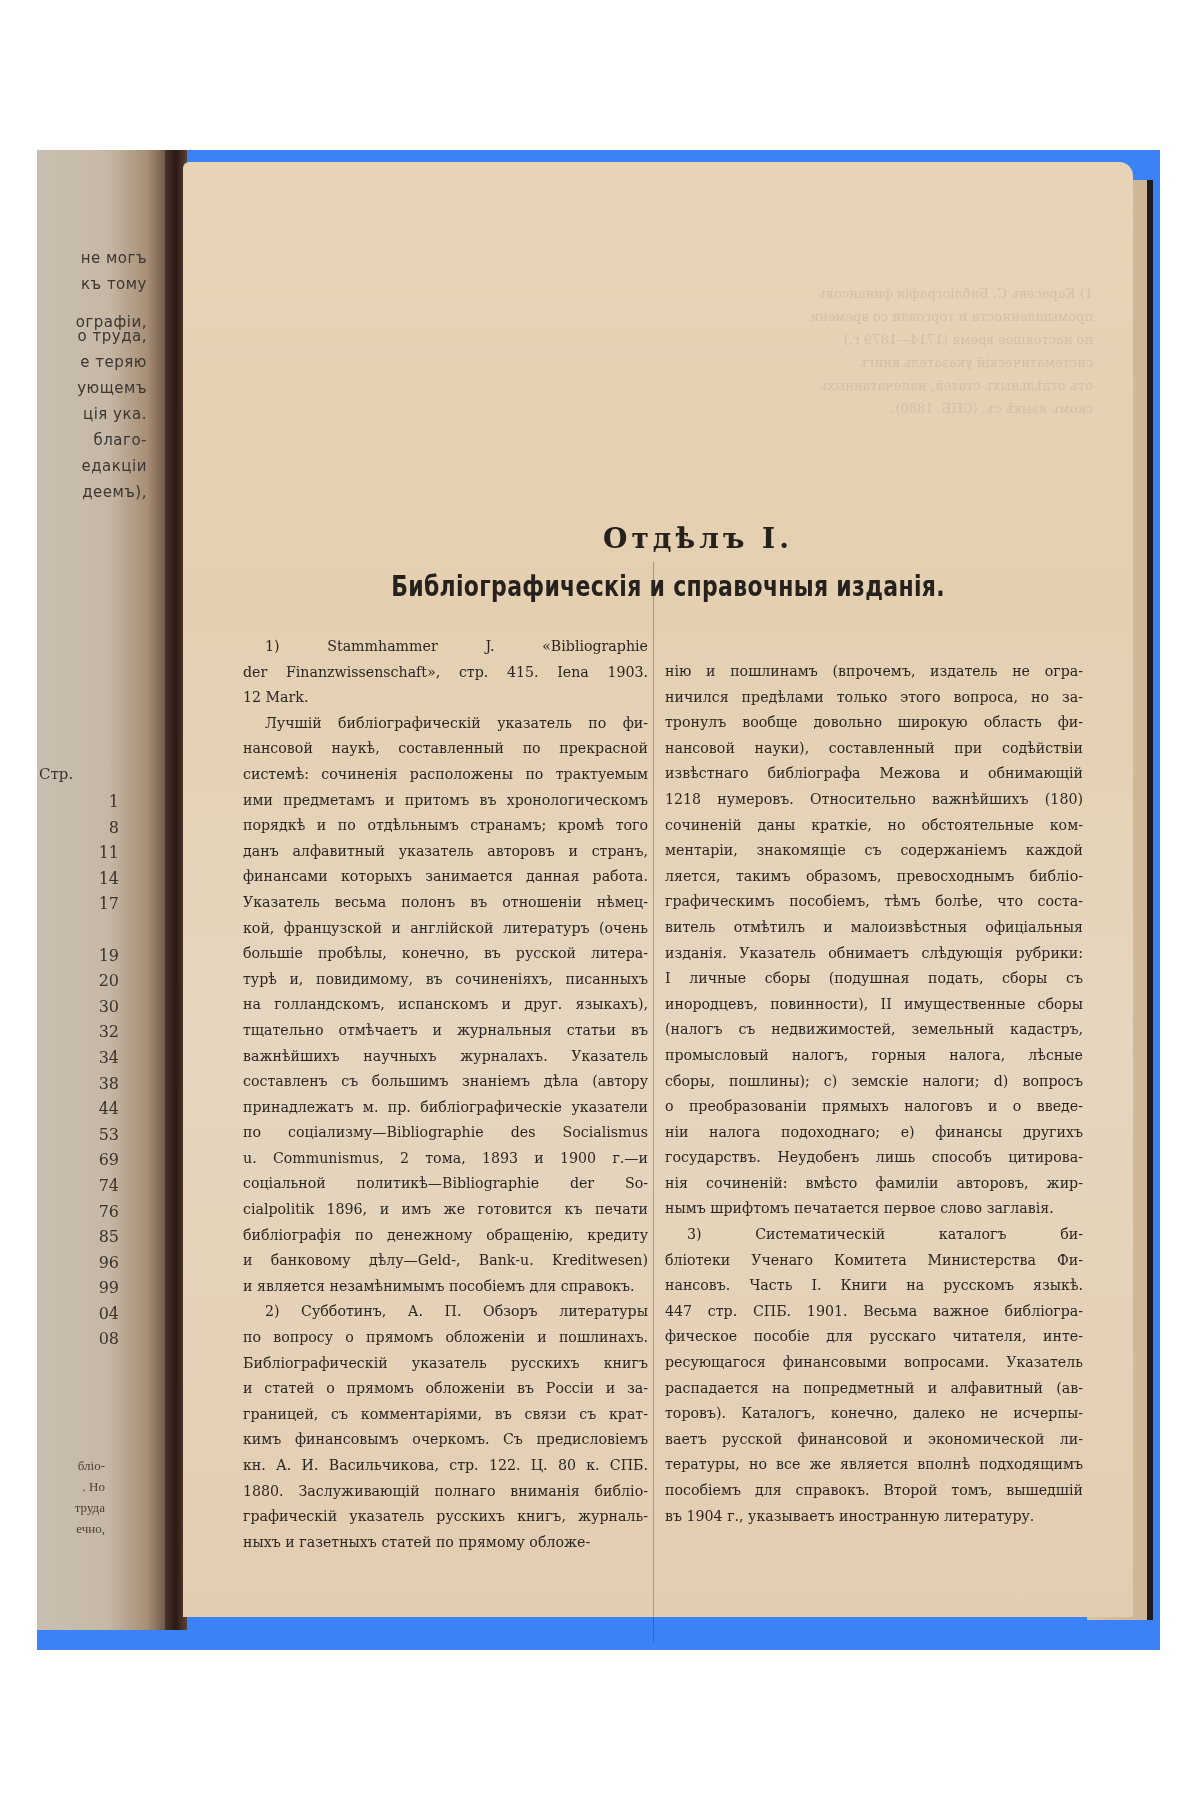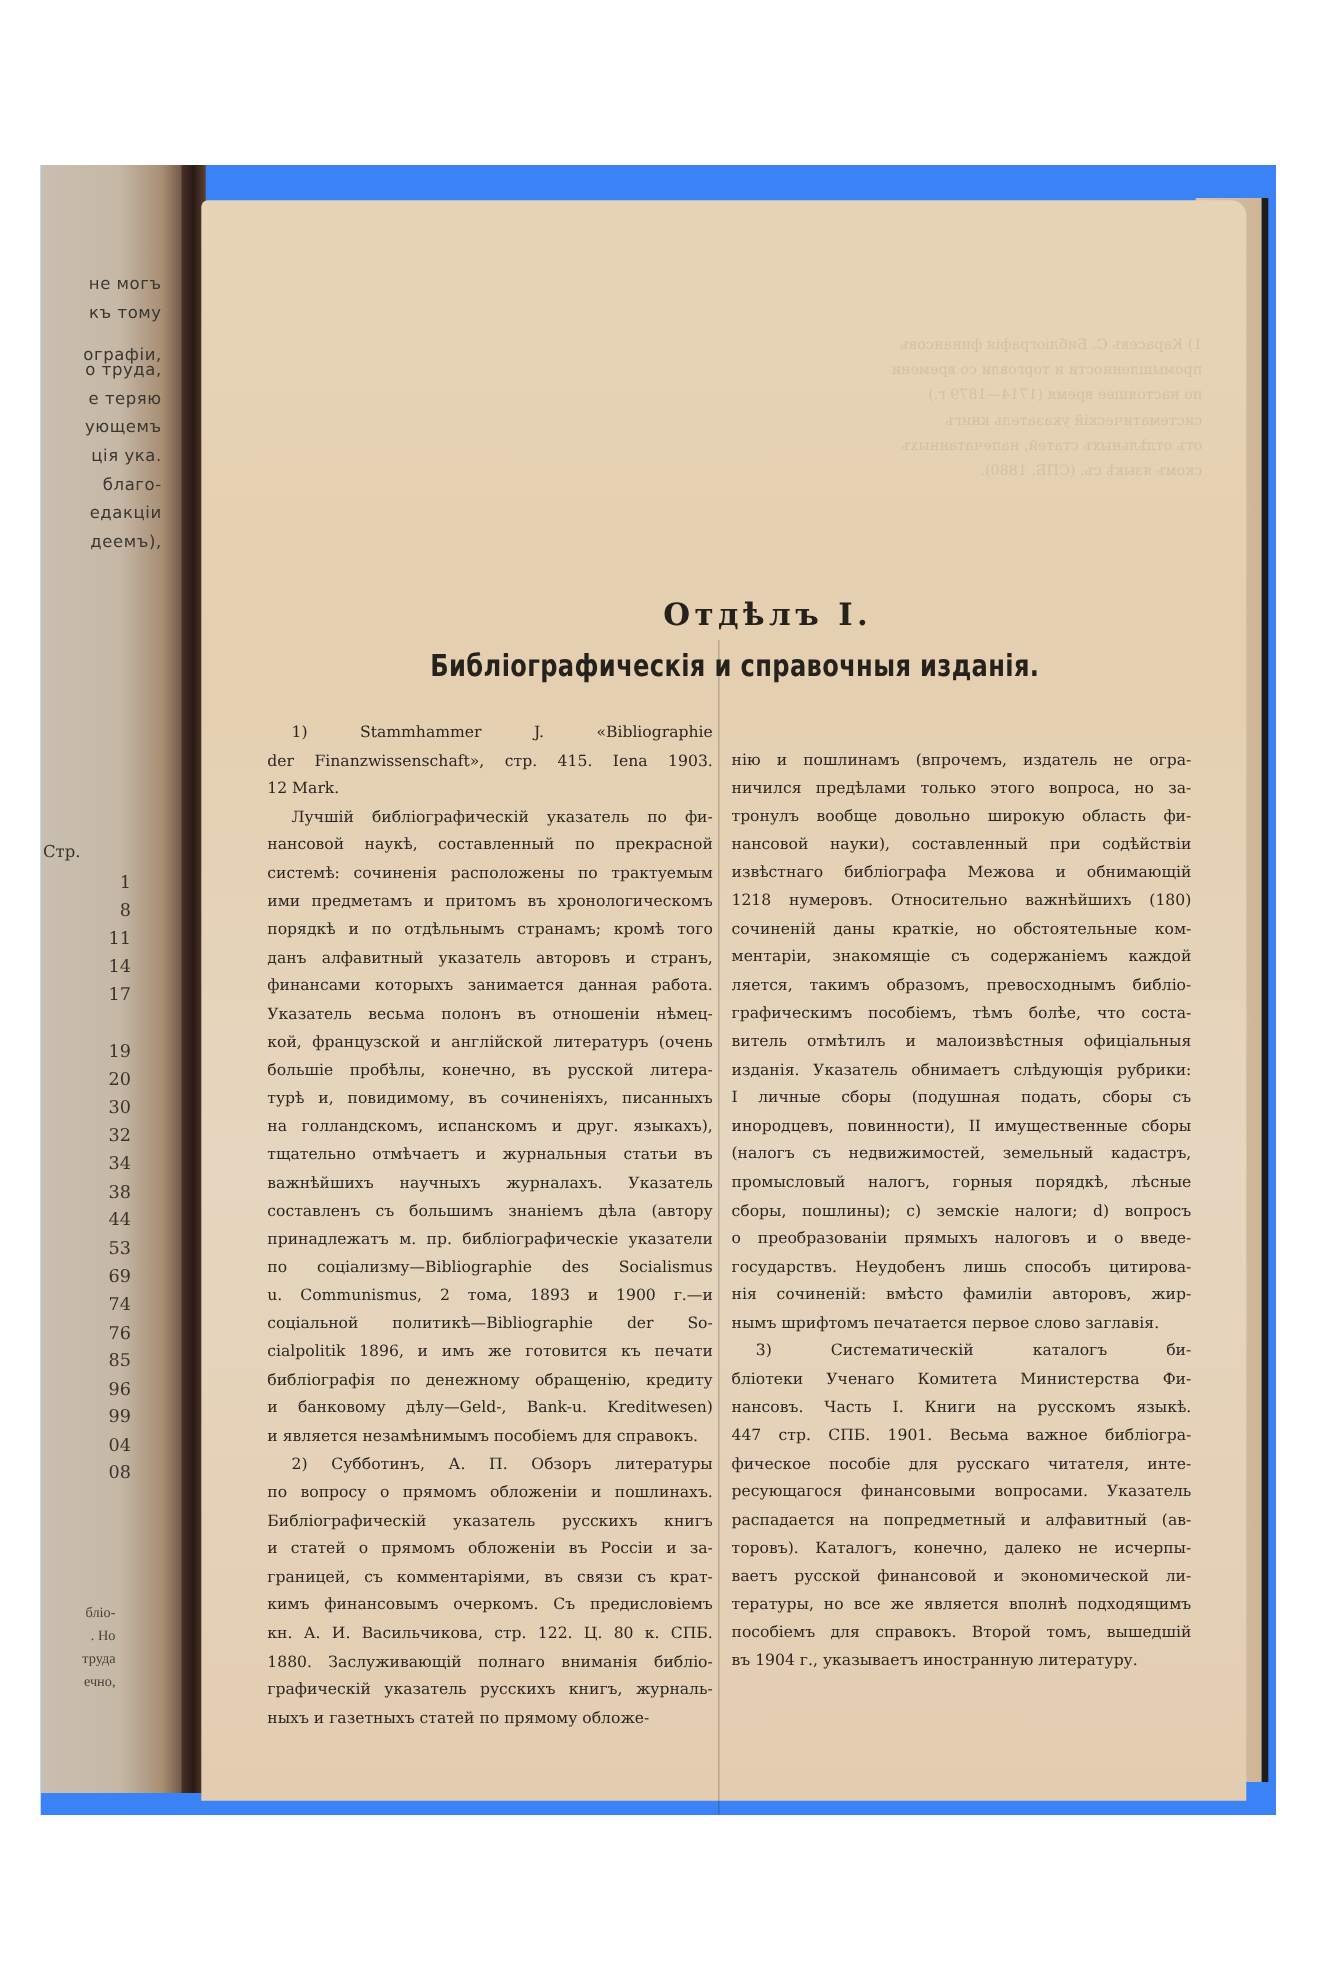--- a/index.html
+++ b/index.html
@@ -29,21 +29,20 @@
     color: #4a4038; font-size: 13px; line-height: 21px; font-family: Liberation Serif, serif;
   }
   .gutter {
     position: absolute; left: 128px; top: 0; width: 22px; height: 1480px;
     background: linear-gradient(90deg, #4a3128 0%, #2a1a14 50%, #5c4034 100%);
   }
   .right-page {
     position: absolute; left: 146px; top: 12px; width: 950px; height: 1455px;
     background: linear-gradient(180deg, #e7d4b6 0%, #e4cfb0 30%, #e6d6bf 60%, #e3cdb1 100%);
     border-radius: 6px 14px 0 0;
-    margin-top: 20px;
   }
   .page-edge {
     position: absolute; left: 1050px; top: 30px; width: 60px; height: 1440px;
     background: linear-gradient(90deg, #d9c4a4, #cdb595);
     border-right: 6px solid #1d1d1d;
   }
   .bleed {
     position: absolute; color: rgba(120,110,100,0.18); font-size: 13px; line-height: 23px;
     white-space: pre; transform: scaleX(-1); pointer-events: none;
   }
@@ -175,23 +174,24 @@
         <span class="ln">1218 нумеровъ. Относительно важнѣйшихъ (180)</span>
         <span class="ln">сочиненій даны краткіе, но обстоятельные ком-</span>
         <span class="ln">ментаріи, знакомящіе съ содержаніемъ каждой</span>
         <span class="ln">ляется, такимъ образомъ, превосходнымъ библіо-</span>
         <span class="ln">графическимъ пособіемъ, тѣмъ болѣе, что соста-</span>
         <span class="ln">витель отмѣтилъ и малоизвѣстныя офиціальныя</span>
         <span class="ln">изданія. Указатель обнимаетъ слѣдующія рубрики:</span>
         <span class="ln">I личные сборы (подушная подать, сборы съ</span>
         <span class="ln">инородцевъ, повинности), II имущественные сборы</span>
         <span class="ln">(налогъ съ недвижимостей, земельный кадастръ,</span>
-        <span class="ln">промысловый налогъ, горныя порядкѣ, лѣсные</span>
+        <span class="ln">промысловый налогъ, горныя налога, лѣсные</span>
         <span class="ln">сборы, пошлины); c) земскіе налоги; d) вопросъ</span>
         <span class="ln">о преобразованіи прямыхъ налоговъ и о введе-</span>
+        <span class="ln">ніи налога подоходнаго; e) финансы другихъ</span>
         <span class="ln">государствъ. Неудобенъ лишь способъ цитирова-</span>
         <span class="ln">нія сочиненій: вмѣсто фамиліи авторовъ, жир-</span>
         <span class="ln last">нымъ шрифтомъ печатается первое слово заглавія.</span>
         <span class="ln" style="text-indent: 22px;">3) Систематическій каталогъ би-</span>
         <span class="ln">бліотеки Ученаго Комитета Министерства Фи-</span>
         <span class="ln">нансовъ. Часть I. Книги на русскомъ языкѣ.</span>
         <span class="ln">447 стр. СПБ. 1901. Весьма важное библіогра-</span>
         <span class="ln">фическое пособіе для русскаго читателя, инте-</span>
         <span class="ln">ресующагося финансовыми вопросами. Указатель</span>
         <span class="ln">распадается на попредметный и алфавитный (ав-</span>

